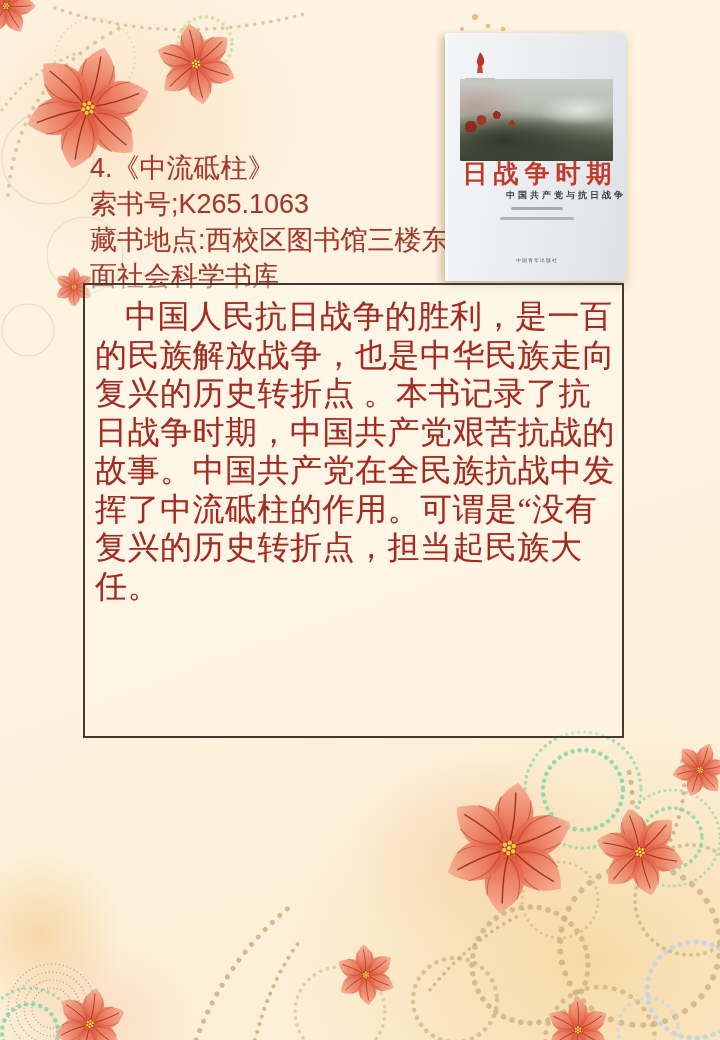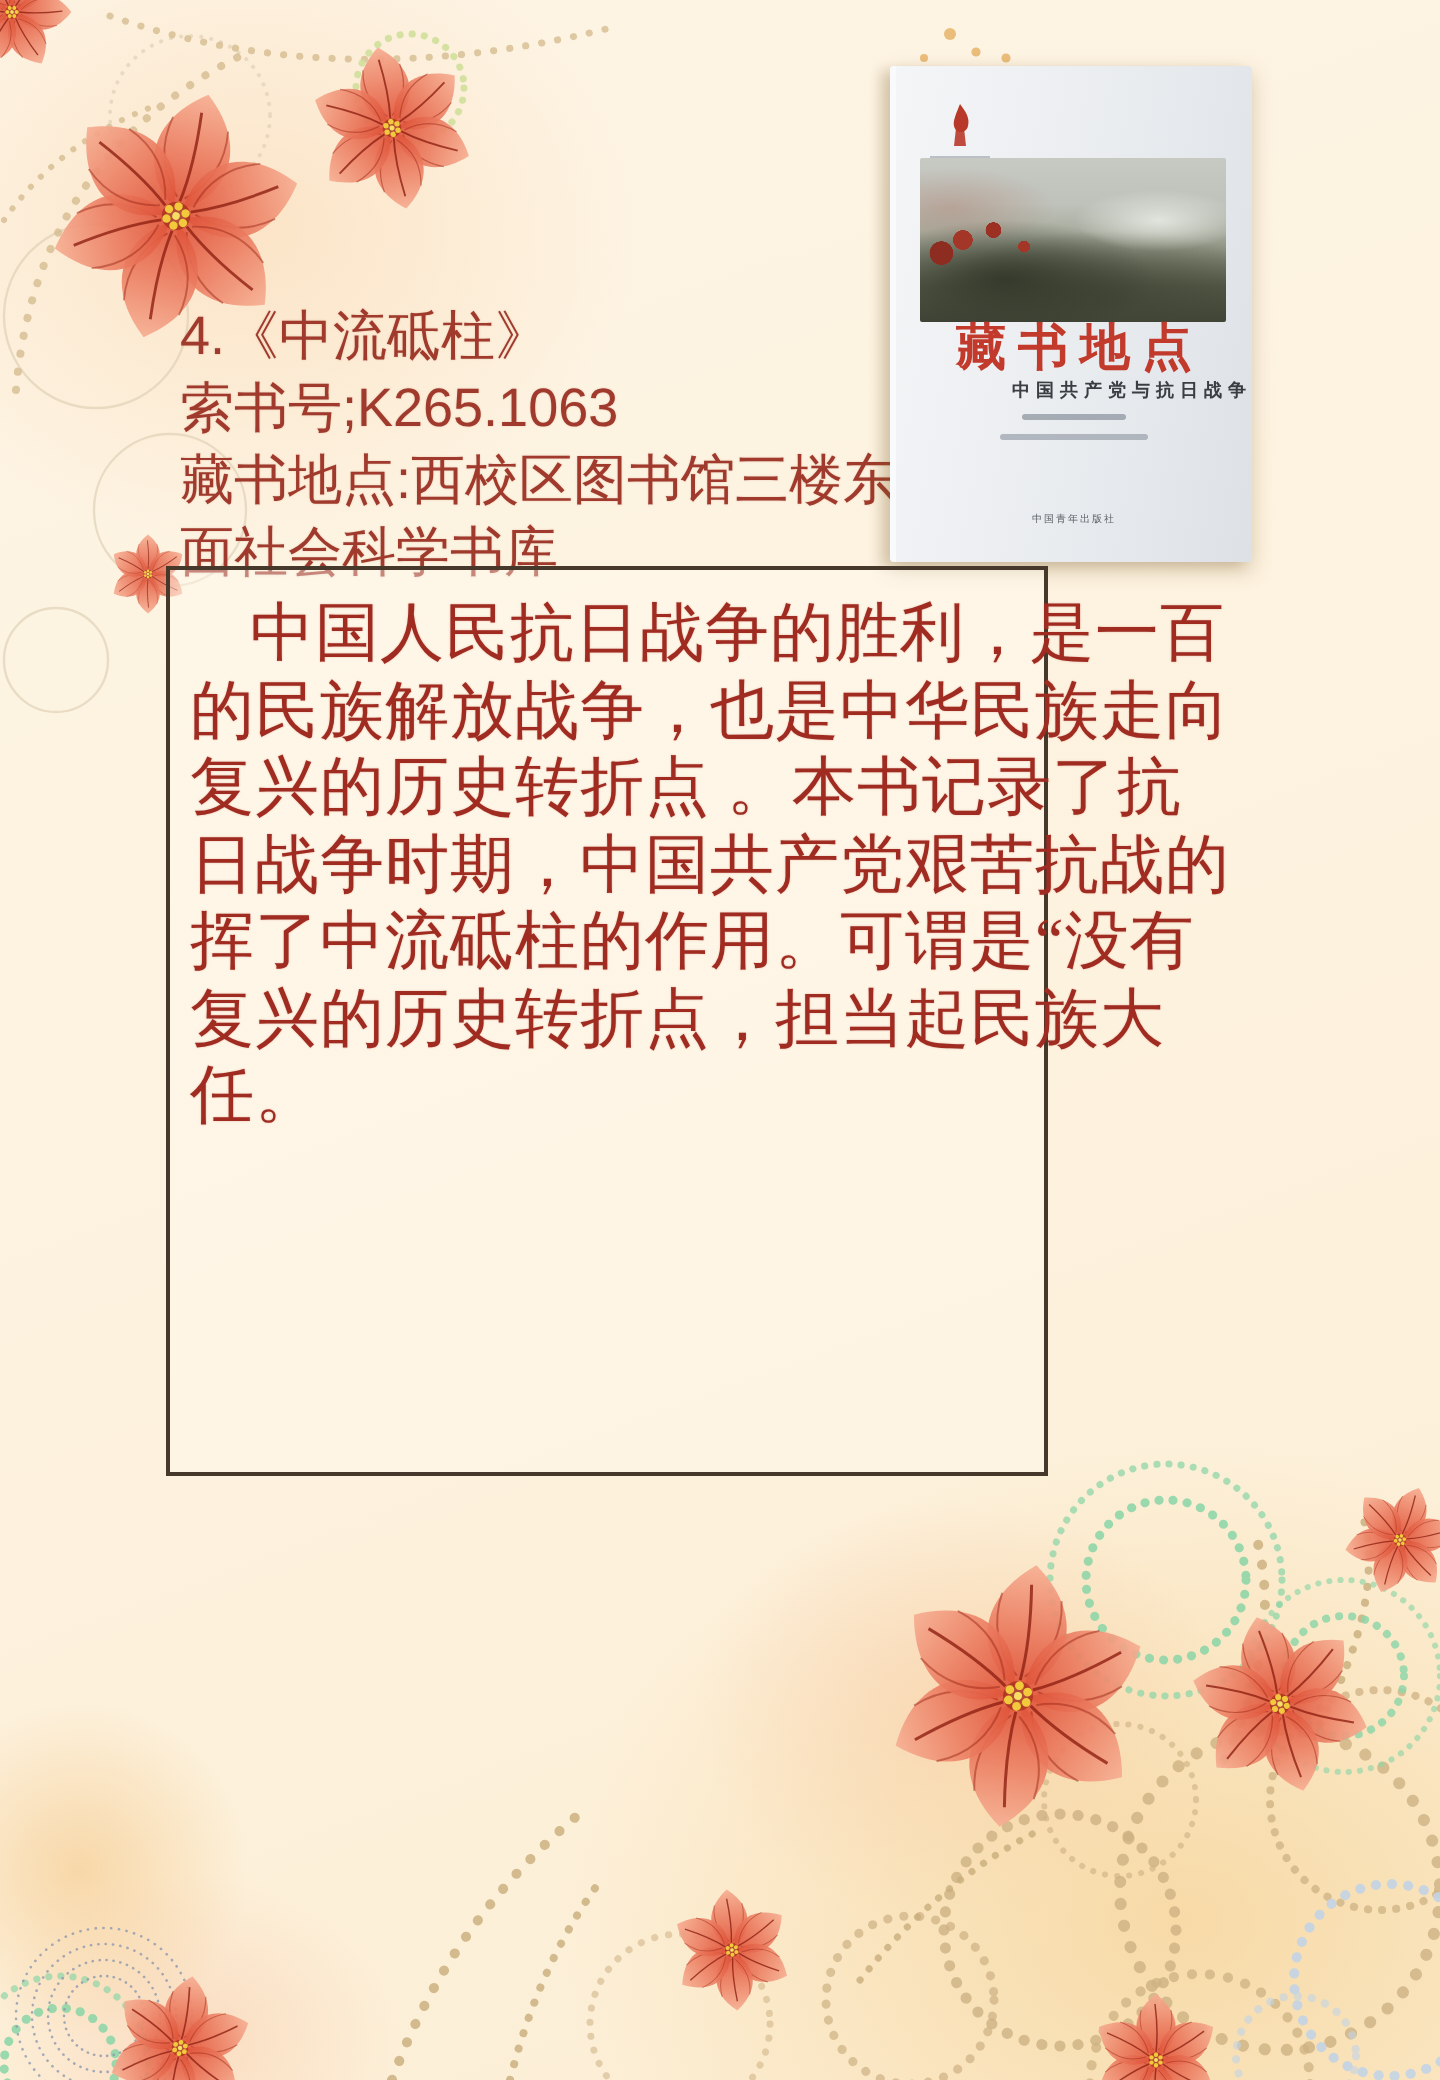--- a/index.html
+++ b/index.html
@@ -59,21 +59,21 @@
   .author-bar{position:absolute;height:3px;border-radius:2px;background:#99a0a9;opacity:.85;}
   .author-bar.b1{left:63px;top:174px;width:52px;}
   .author-bar.b2{left:52px;top:184px;width:74px;height:2.5px;opacity:.7;}
   .book-publisher{
     position:absolute;left:0;bottom:18px;width:100%;text-align:center;
     font-size:5px;letter-spacing:1px;color:#5c6066;
   }
 
   
   .desc-box{
-    position:absolute;left:83px;top:283px;width:441px;height:455px;
+    position:absolute;left:83px;top:283px;width:541px;height:455px;
     border:2px solid #46382b;box-sizing:border-box;
     background:rgba(255,250,240,.40);
     padding:12px 10px 0 10px;
   }
   .desc-line{
     font-family:"Liberation Serif","DejaVu Serif",serif;
     font-size:32px;line-height:38.5px;white-space:nowrap;
     color:#a02b21;letter-spacing:.5px;
     text-shadow:0 0 1px rgba(160,43,33,.3);
   }
@@ -197,30 +197,31 @@
     <div>面社会科学书库</div>
   </div>
 
   <div class="book">
     <svg class="book-logo" viewBox="0 0 16 24">
       <path d="M8,1 C11,5 13,8 12,12 C11,16 6,16 5,12 C4.4,9.5 6,6 8,1 Z" fill="#b8392a"></path>
       <path d="M6,13 L10,13 L11,22 L5,22 Z" fill="#b8392a" opacity="0.9"></path>
     </svg>
     <div class="book-logo-line"></div>
     <div class="book-painting"></div>
-    <div class="book-title">藏书地点</div>
+    <div class="book-title">日战争时期</div>
     <div class="book-subtitle">中国共产党与抗日战争</div>
     <div class="author-bar b1"></div>
     <div class="author-bar b2"></div>
     <div class="book-publisher">中国青年出版社</div>
   </div>
 
   <div class="desc-box">
     <div class="desc-line indent">中国人民抗日战争的胜利，是一百</div>
     <div class="desc-line">的民族解放战争，也是中华民族走向</div>
     <div class="desc-line">复兴的历史转折点 。本书记录了抗</div>
     <div class="desc-line">日战争时期，中国共产党艰苦抗战的</div>
+    <div class="desc-line">故事。中国共产党在全民族抗战中发</div>
     <div class="desc-line">挥了中流砥柱的作用。可谓是“没有</div>
     <div class="desc-line">复兴的历史转折点，担当起民族大</div>
     <div class="desc-line">任。</div>
   </div>
 
 </div>
 
 </body></html>

